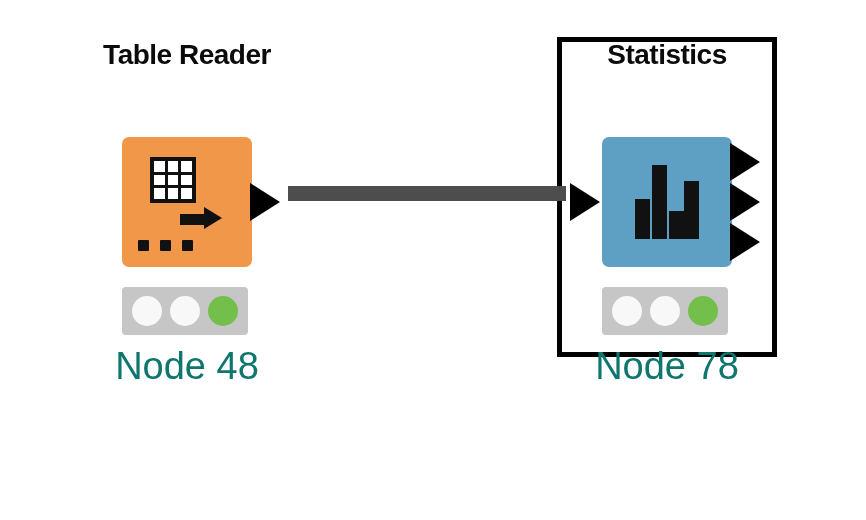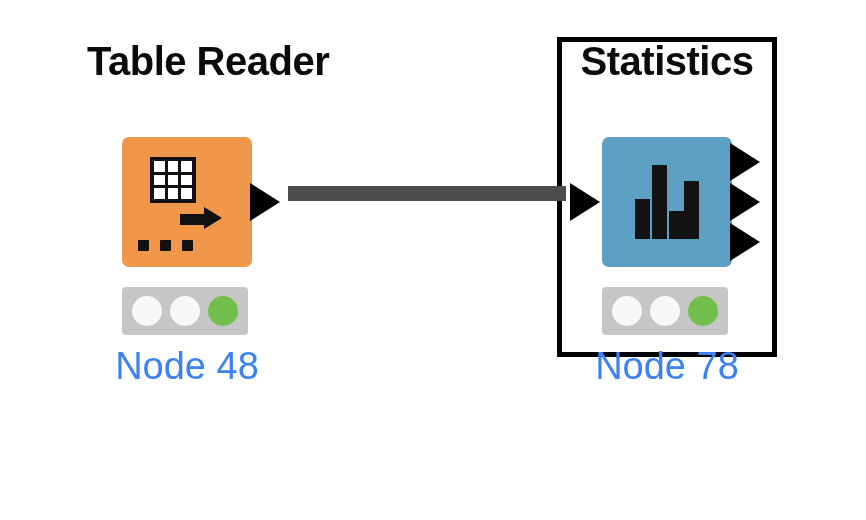--- a/index.html
+++ b/index.html
@@ -26,21 +26,21 @@
     position: absolute;
     width: 200px;
   }
 
   .node-title {
     position: absolute;
     left: 0;
     top: 0;
     width: 200px;
     text-align: center;
-    font-size: 40px;
+    font-size: 28px;
     font-weight: bold;
     color: #0b0b0b;
     letter-spacing: -0.5px;
     line-height: 1;
     white-space: nowrap;
   }
 
   .node-body-row {
     position: absolute;
     left: 0;
@@ -180,21 +180,21 @@
   .status-green { background: #73bf4b; }
 
   .node-label {
     position: absolute;
     left: -20px;
     top: 306px;
     width: 240px;
     text-align: center;
     font-size: 38px;
     font-weight: normal;
-    color: #3b82f6;
+    color: #0f766e;
     line-height: 1;
     white-space: nowrap;
   }
 
   
   .selection-frame {
     position: absolute;
     border: 5px solid #000000;
     background: transparent;
     box-sizing: border-box;

